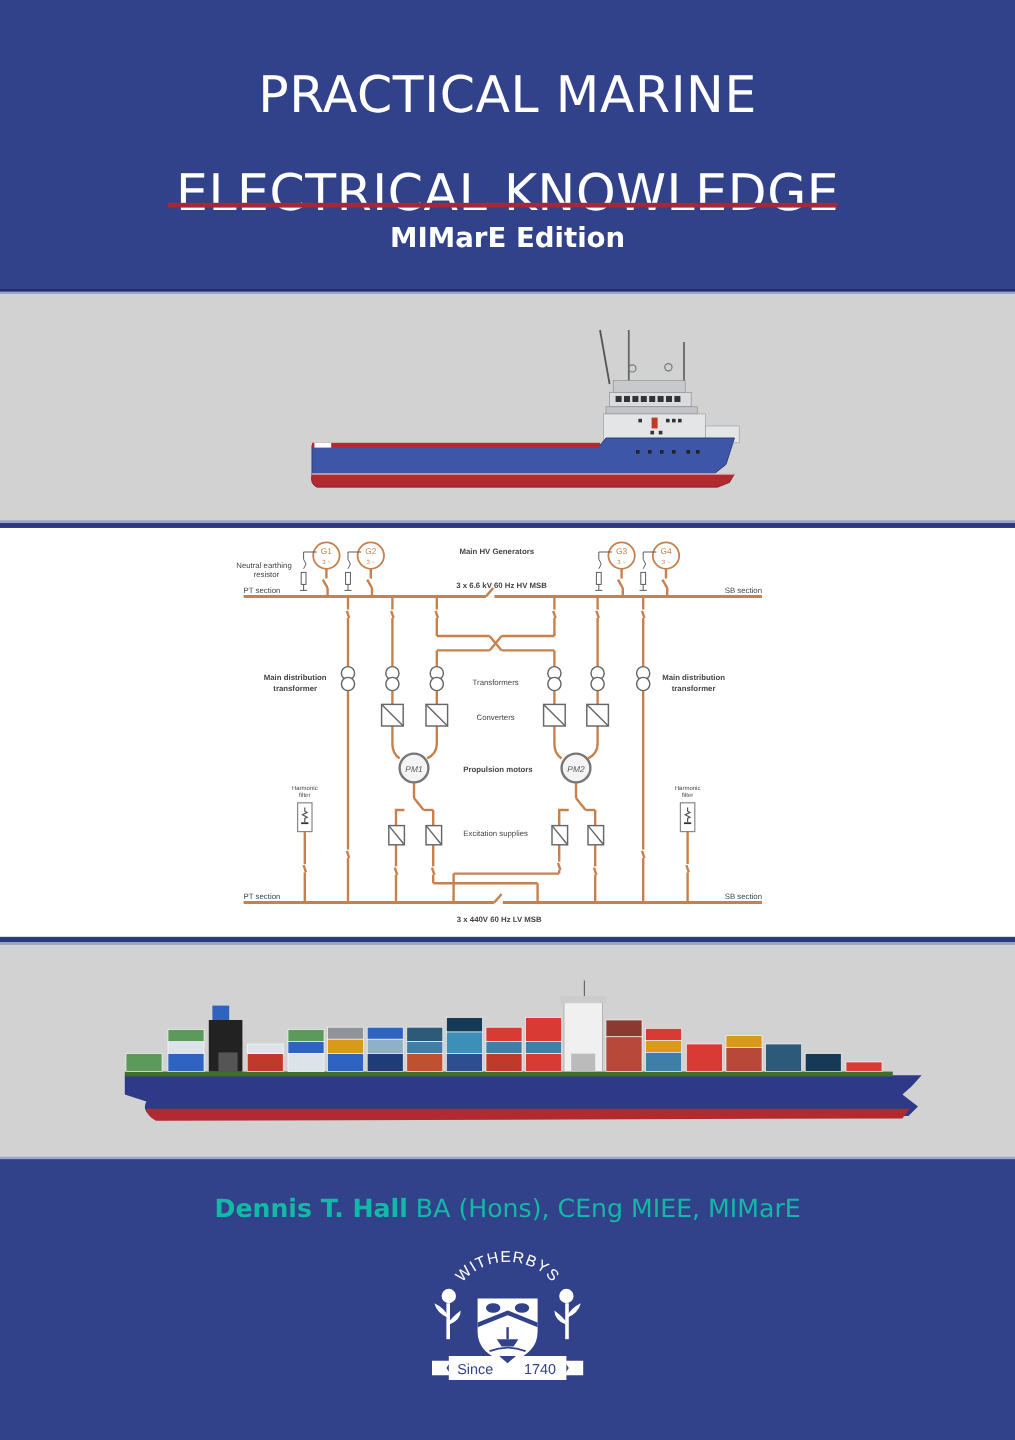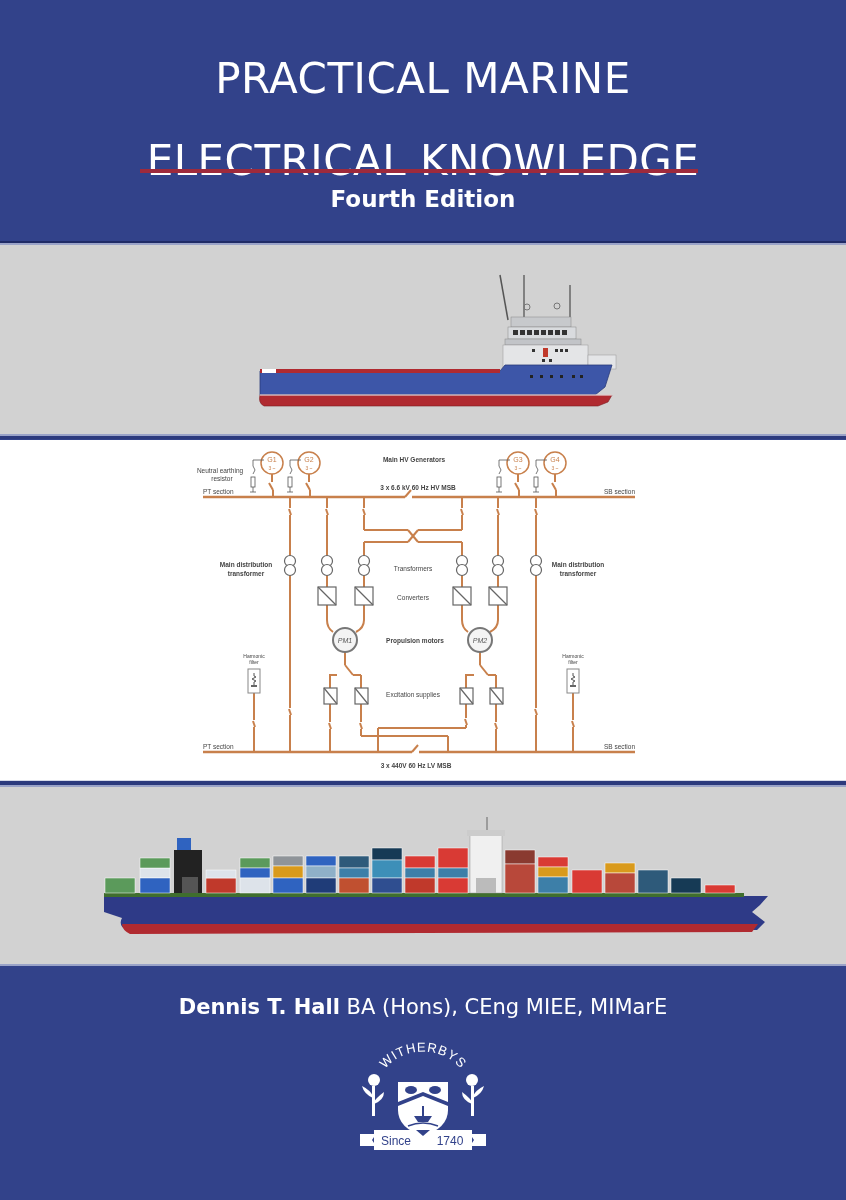--- a/index.html
+++ b/index.html
@@ -8,33 +8,33 @@
   .title { position: absolute; left: 0; width: 846px; text-align: center; color: #ffffff; font-family: "DejaVu Sans", sans-serif; font-weight: normal; letter-spacing: 0.5px; }
   .title.l1 { top: 54px; font-size: 42px; }
   .title.l2 { top: 108px; font-size: 42px; margin-top: 28px; }
   .rule { position: absolute; left: 140px; top: 169px; width: 558px; height: 4px; background: #9e2a3c; }
   .edition { position: absolute; left: 0; width: 846px; top: 186px; text-align: center; color: #fff; font-weight: bold; font-size: 23px; font-family: "DejaVu Sans", sans-serif; }
   .sep { position: absolute; left: 0; width: 846px; }
   .grey-top { position: absolute; left: 0; top: 245px; width: 846px; height: 189px; background: #d2d2d2; }
   .diagram { position: absolute; left: 0; top: 440px; width: 846px; height: 340px; background: #ffffff; }
   .grey-bot { position: absolute; left: 0; top: 787px; width: 846px; height: 178px; background: #d2d2d2; }
   .band-bot { position: absolute; left: 0; top: 967px; width: 846px; height: 233px; background: #32428a; }
-  .author { position: absolute; left: 0; width: 846px; top: 995px; text-align: center; color: #ffffff; font-size: 21px; font-family: "DejaVu Sans", sans-serif; }
+  .author { position: absolute; left: 0; width: 846px; top: 995px; text-align: center; color: #14b8a6; font-size: 21px; font-family: "DejaVu Sans", sans-serif; }
   .author b { font-weight: bold; }
   .author span.cred { font-weight: normal; }
   svg text { font-family: "Liberation Sans", sans-serif; }
 </style>
 </head>
 <body>
 
 <div class="band-top"></div>
 <div class="title l1">PRACTICAL MARINE</div>
 <div class="title l2">ELECTRICAL KNOWLEDGE</div>
 <div class="rule"></div>
-<div class="edition">Fourth Edition</div>
+<div class="edition">MIMarE Edition</div>
 
 <div class="sep" style="top:241px;height:2px;background:#1f2b66;"></div>
 <div class="sep" style="top:243px;height:2px;background:#9aa3c8;"></div>
 
 <div class="grey-top">
   <svg width="846" height="189" viewBox="0 0 846 189">
 
     <line x1="500" y1="30" x2="508" y2="75" stroke="#555" stroke-width="1.5"></line>
     <line x1="524" y1="30" x2="524" y2="95" stroke="#666" stroke-width="1.5"></line>
     <line x1="570" y1="40" x2="570" y2="100" stroke="#666" stroke-width="1.5"></line>

